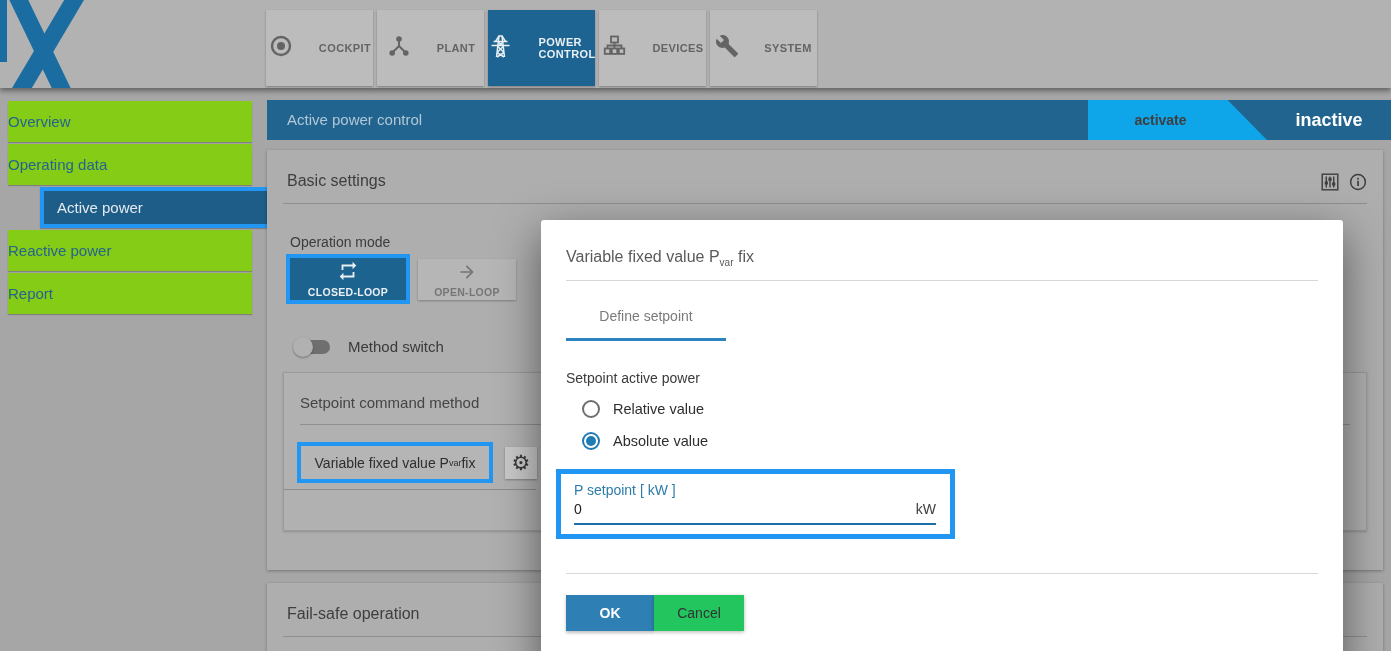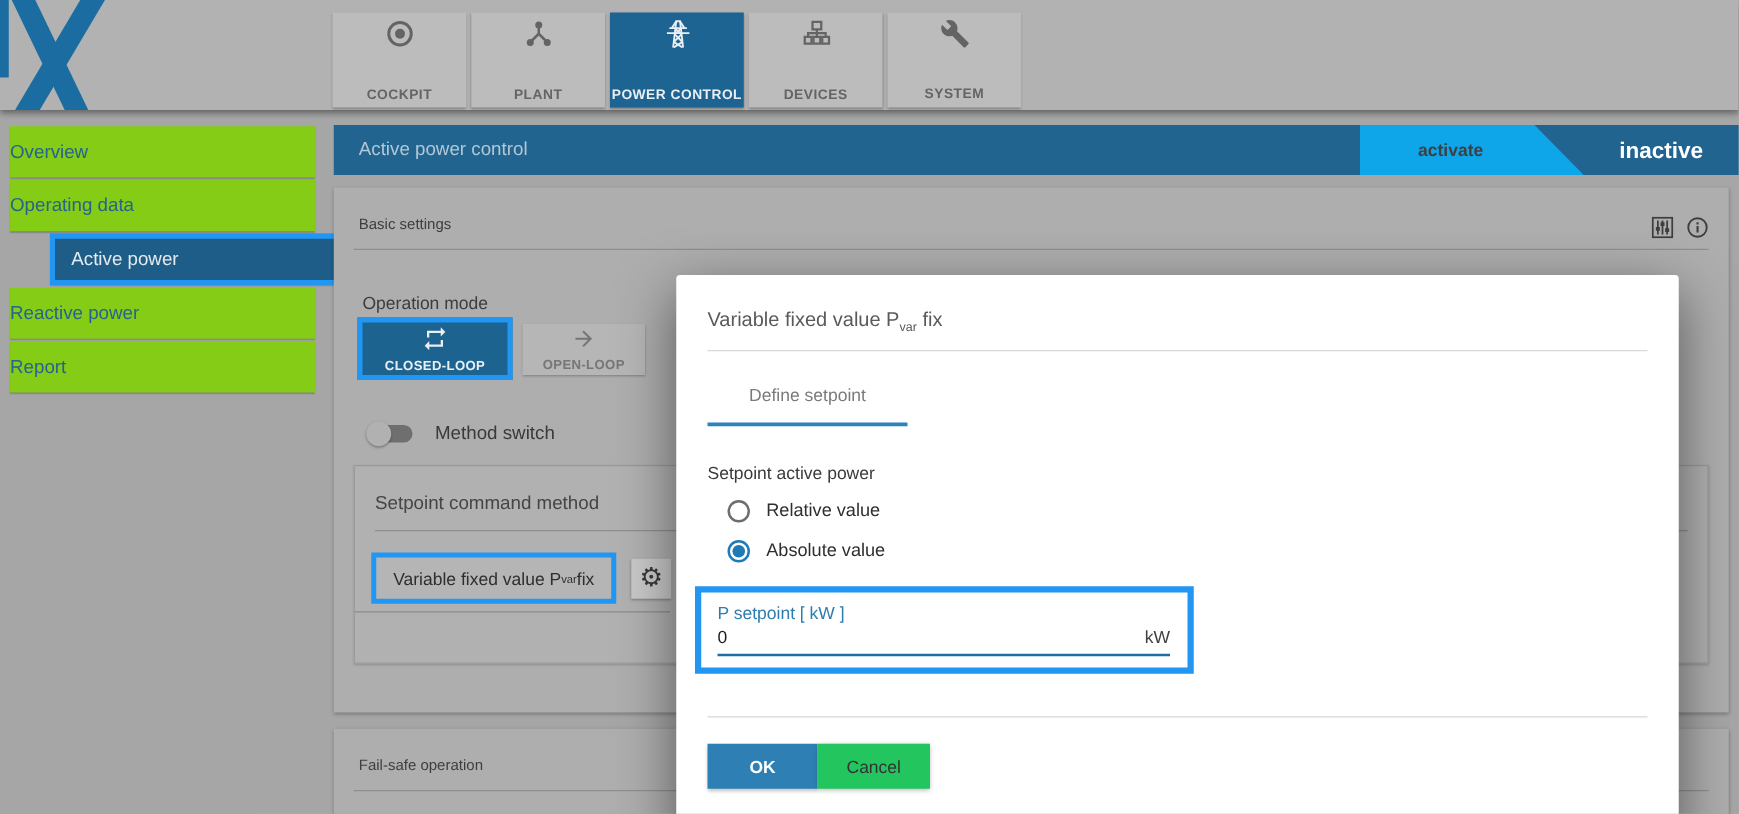--- a/index.html
+++ b/index.html
@@ -9,21 +9,21 @@
     background:#a6a6a6;
     font-family:"Liberation Sans", sans-serif;
     -webkit-font-smoothing:antialiased;
   }
   
   .topbar { position:absolute; left:0; top:0; width:1391px; height:88px;
     background:#b2b2b2; box-shadow:0 3px 5px rgba(0,0,0,0.40); z-index:2; }
   .logo { position:absolute; left:0; top:0; width:110px; height:88px; overflow:hidden; }
   .nav { position:absolute; left:266px; top:10px; display:flex; gap:4px; }
   .nav-btn { width:107px; height:76px; background:#bcbcbc; color:#646464;
-    display:flex; flex-direction:column; align-items:center; justify-content:center;
+    display:flex; flex-direction:row; align-items:center; justify-content:center;
     gap:25px; box-shadow:0 1px 2px rgba(0,0,0,0.30); cursor:pointer; }
   .nav-btn .lbl { font-size:11px; font-weight:700; letter-spacing:.4px; }
   .nav-btn.active { background:#1d6492; color:#e9eff3; }
   
   .side-item { position:absolute; left:8px; width:244px; height:41px;
     background:#84cc16; color:#27638f; font-size:15px;
     display:flex; align-items:center; padding-left:0;
     box-shadow:0 1px 1px rgba(0,0,0,0.22); cursor:pointer; }
   .side-item.selected { background:#1d5d88; color:#e4ebf0;
     border:4px solid #2196f3; padding-left:13px;margin-left:32px; }
@@ -36,21 +36,21 @@
     background:#0ea5e9; clip-path:polygon(0 0,78% 0,100% 100%,0 100%);
     display:flex; align-items:center; justify-content:center; padding-right:34px;
     color:#3f3f3f; font-weight:700; font-size:14px; cursor:pointer; }
   .tab-inactive { position:absolute; left:1000px; top:0; width:124px; height:40px;
     display:flex; align-items:center; justify-content:center;
     color:#fff; font-weight:700; font-size:18px; cursor:pointer; }
   
   .panel { position:absolute; background:#aeaeae; box-shadow:0 1px 3px rgba(0,0,0,0.30); }
   #basic-panel { left:267px; top:150px; width:1116px; height:420px; }
   #fail-panel  { left:267px; top:583px; width:1116px; height:100px; }
-  .panel-title { font-size:12px; color:#3e3e3e; padding:22px 20px 13px; }
+  .panel-title { font-size:16px; color:#3e3e3e; padding:22px 20px 13px; }
   .panel-hr { border:none; border-top:1px solid #8f8f8f; margin:0 16px; }
   .panel-icons { position:absolute; right:16px; top:23px; display:flex; gap:10px;
     color:#3e3e3e; align-items:center; }
   .panel-icons span { cursor:pointer; display:flex; }
   .op-label { position:absolute; left:23px; top:84px; font-size:14px; color:#3c3c3c; }
   .loop-btns { position:absolute; left:19px; top:104px; display:flex; gap:8px; align-items:flex-start; }
   .loop-btn { display:flex; flex-direction:column; align-items:center; justify-content:center;
     gap:2px; font-size:10.5px; font-weight:700; letter-spacing:.3px; cursor:pointer; }
   .loop-btn.closed { width:124px; height:50px; background:#1d6390; color:#e9eff3;
     border:4px solid #2196f3; }

